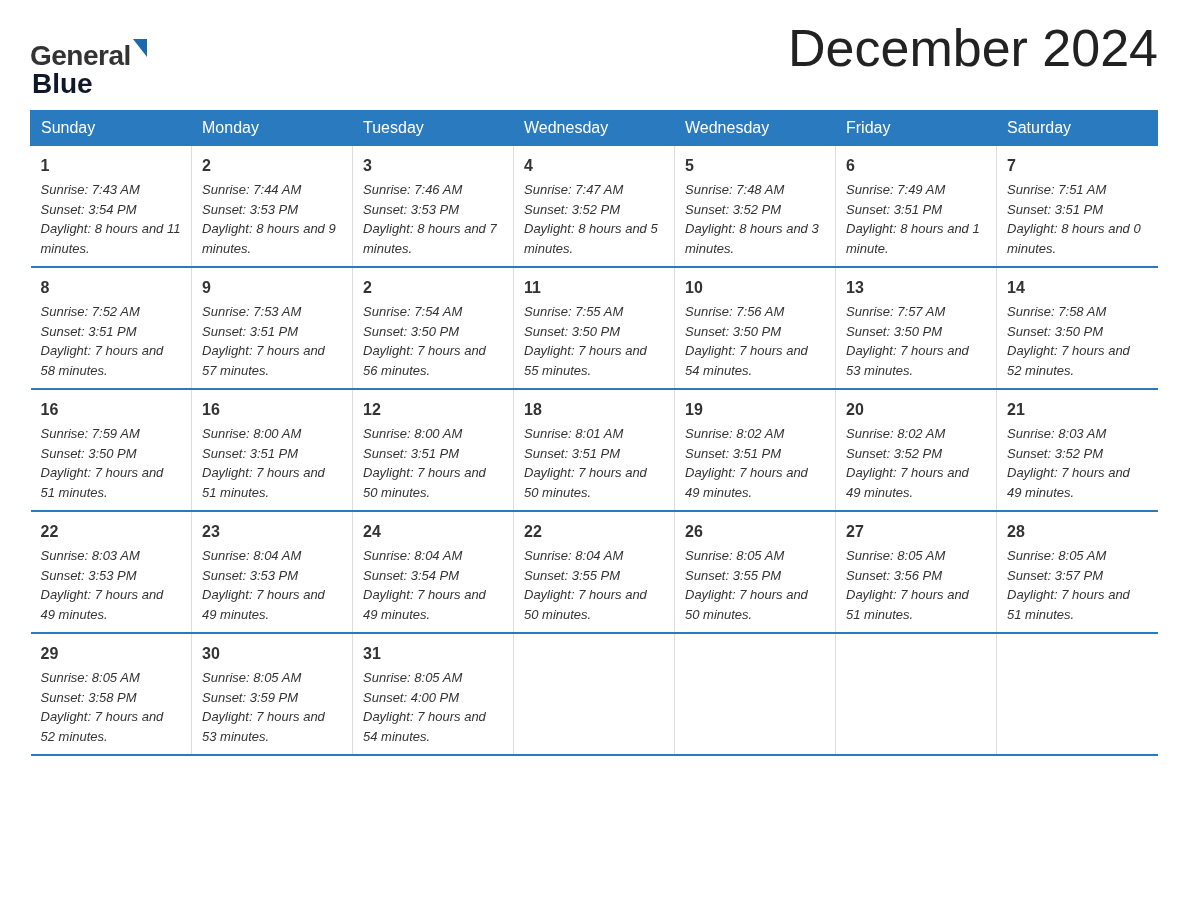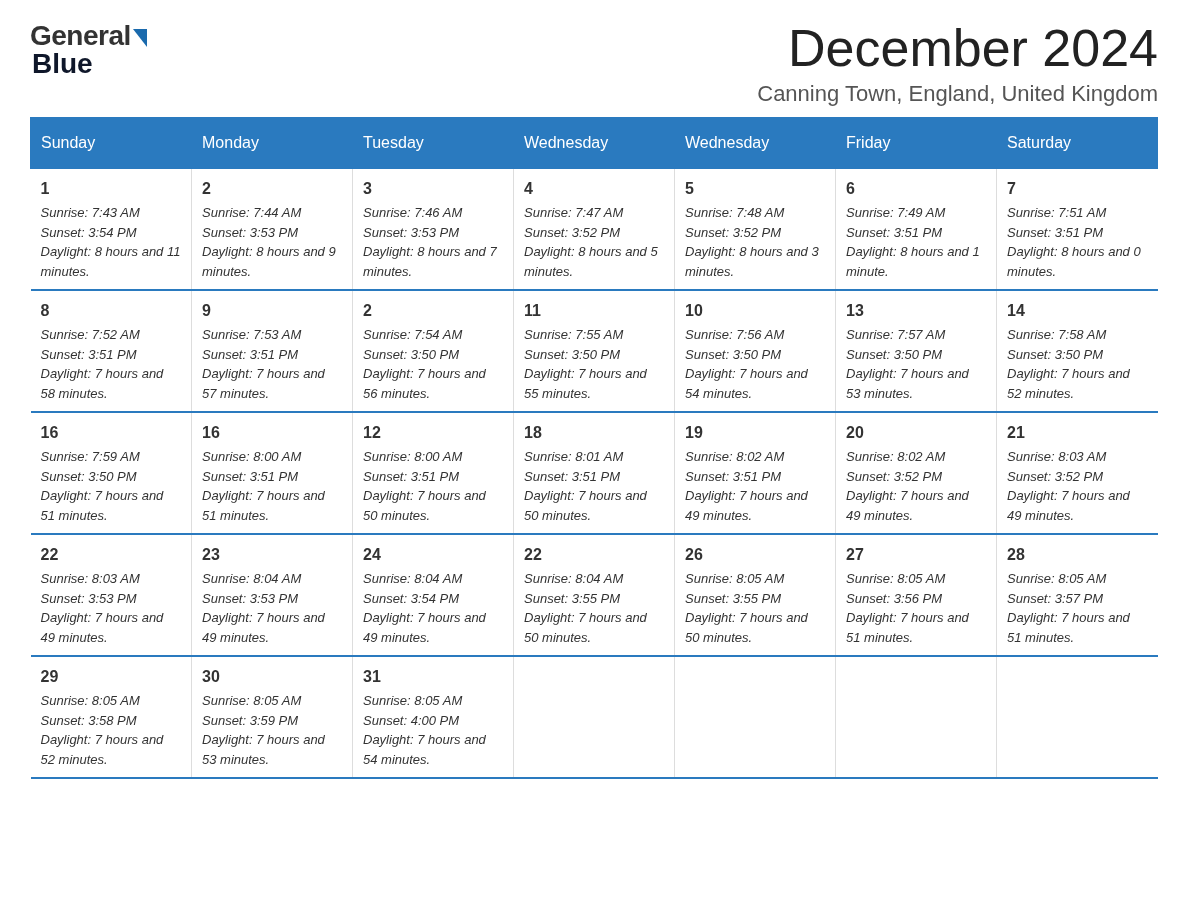--- a/index.html
+++ b/index.html
@@ -24,39 +24,40 @@
     }
     .logo-top {
       display: flex;
       align-items: center;
     }
     .logo-general {
       font-size: 28px;
       font-weight: bold;
       color: #333;
       letter-spacing: -0.5px;
+      margin-top: 20px;
     }
     .logo-arrow {
       width: 0;
       height: 0;
       border-left: 14px solid transparent;
       border-right: 0px solid transparent;
       border-top: 18px solid #1a6aad;
       margin-left: 2px;
       margin-top: 4px;
     }
     .logo-blue {
       font-size: 28px;
       font-weight: bold;
       color: #0f172a;
       margin-top: -4px;
       margin-left: 2px;
     }
     .title-section {
-      text-align: right;
+      text-align: left;
     }
     .month-title {
       font-size: 52px;
       font-weight: normal;
       color: #222;
       line-height: 1.1;
     }
     .subtitle {
       font-size: 22px;
       color: #555;
@@ -65,21 +66,21 @@
     table {
       width: 100%;
       border-collapse: collapse;
       margin-top: 10px;
     }
     thead tr th {
       background: #2a7abf;
       color: #fff;
       font-size: 16px;
       font-weight: normal;
-      padding: 16px 10px;
+      padding: 8px 10px;
       text-align: left;
       border: 1px solid #2a7abf;
     }
     tbody tr {
       border-bottom: 2px solid #2a7abf;
     }
     tbody tr td {
       vertical-align: top;
       padding: 8px 10px;
       font-size: 13px;
@@ -112,21 +113,20 @@
 <div class="header">
   <div class="logo">
     <div class="logo-top">
       <span class="logo-general">General</span>
       <div class="logo-arrow"></div>
     </div>
     <span class="logo-blue">Blue</span>
   </div>
   <div class="title-section">
     <div class="month-title">December 2024</div>
-    <div class="subtitle">Canning Town, England, United Kingdom</div>
   </div>
 </div>
 
 <table>
   <thead>
     <tr>
     <th>Sunday</th>
         <th>Monday</th>
         <th>Tuesday</th>
         <th>Wednesday</th>

